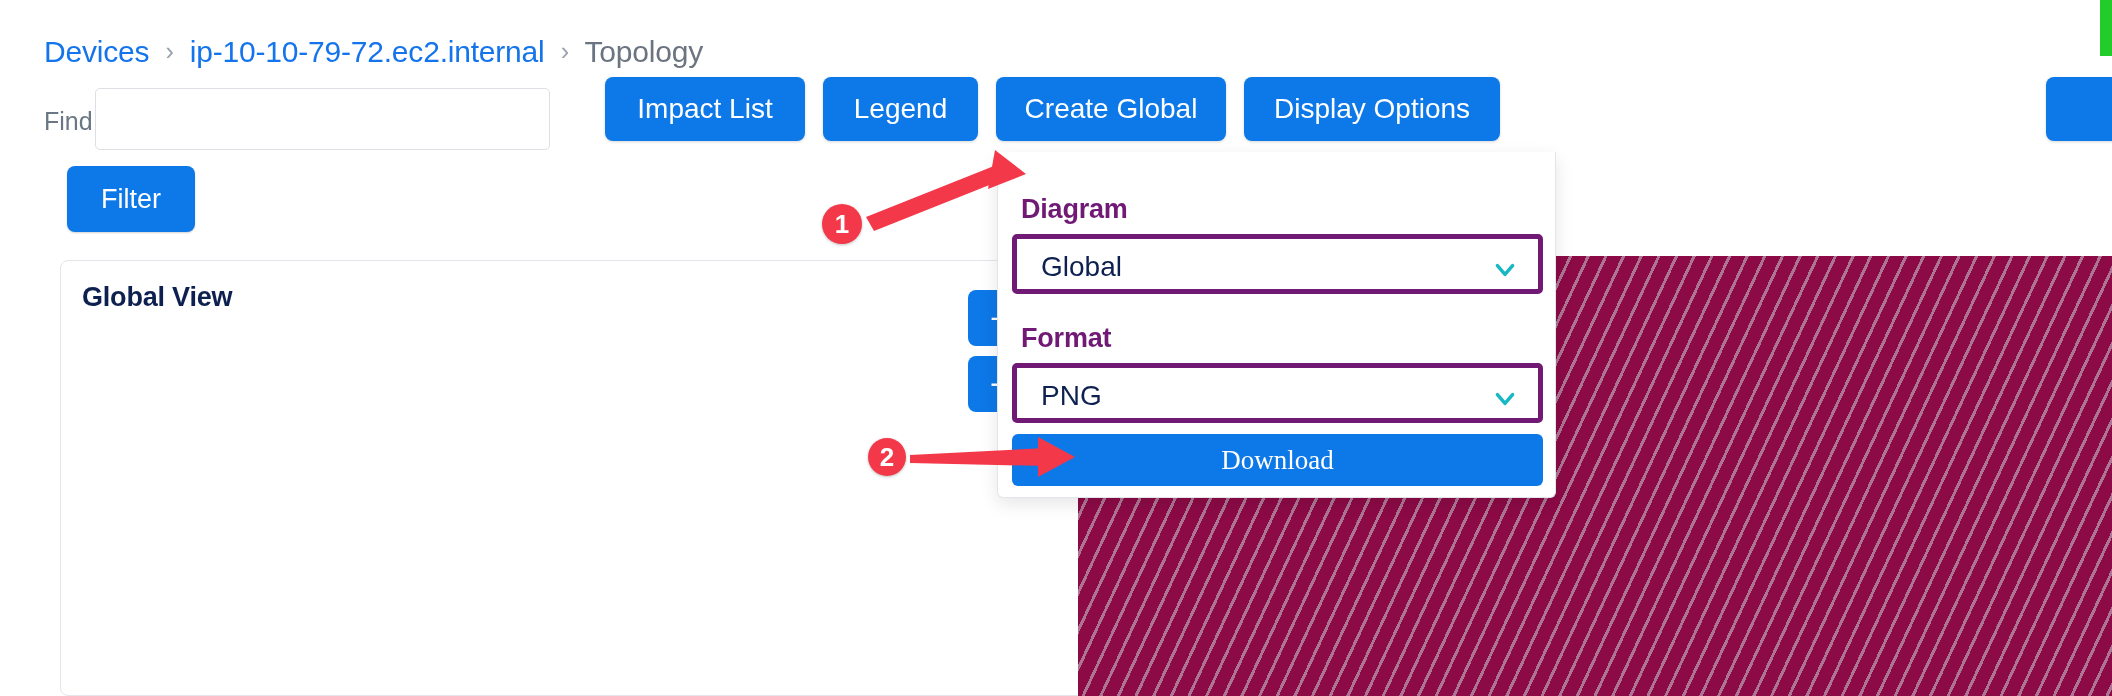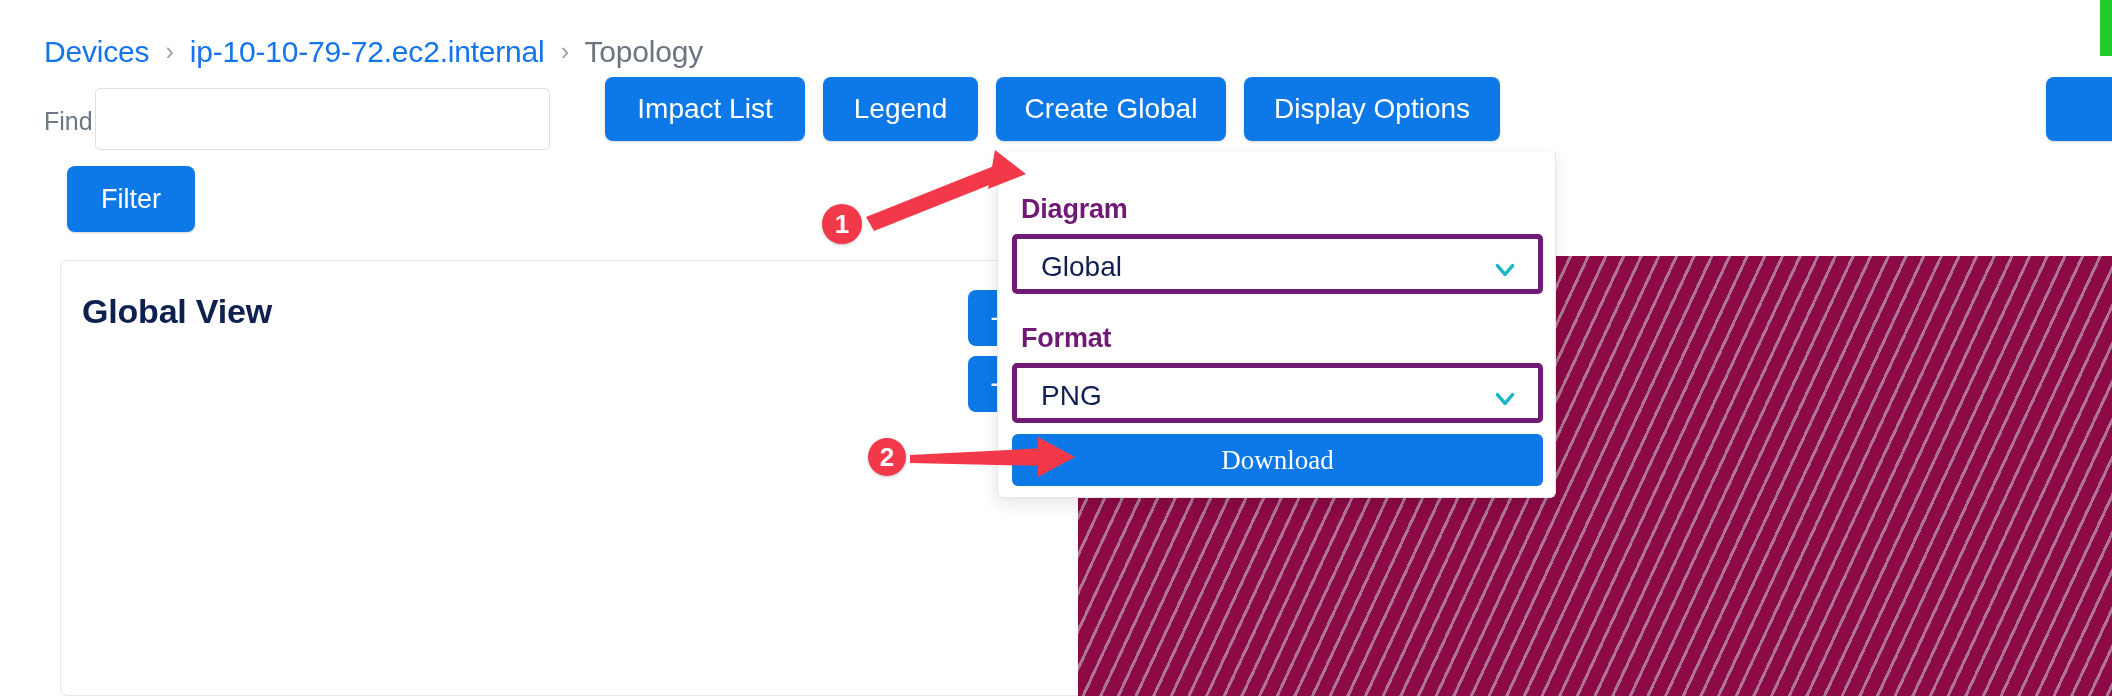--- a/index.html
+++ b/index.html
@@ -64,22 +64,22 @@
   }
 
   
   .card{
     position:absolute;left:60px;top:260px;
     width:1981px;height:436px;
     background:#fff;border:1px solid #e3e6ea;border-radius:8px;
     box-sizing:border-box;
   }
   .card-title{
-    position:absolute;left:82px;top:292px;
-    font-size:34px;font-weight:700;color:#0e2050;
+    position:absolute;left:82px;top:282px;
+    font-size:27px;font-weight:700;color:#0e2050;
     letter-spacing:-0.2px;
   }
 
   
   .zbtn{
     position:absolute;left:968px;width:64px;height:56px;
     background:#0d78e8;border:0;border-radius:8px;
     color:#fff;font-size:34px;line-height:50px;
     font-family:"Liberation Sans",sans-serif;cursor:pointer;
     padding:0;text-align:center;

